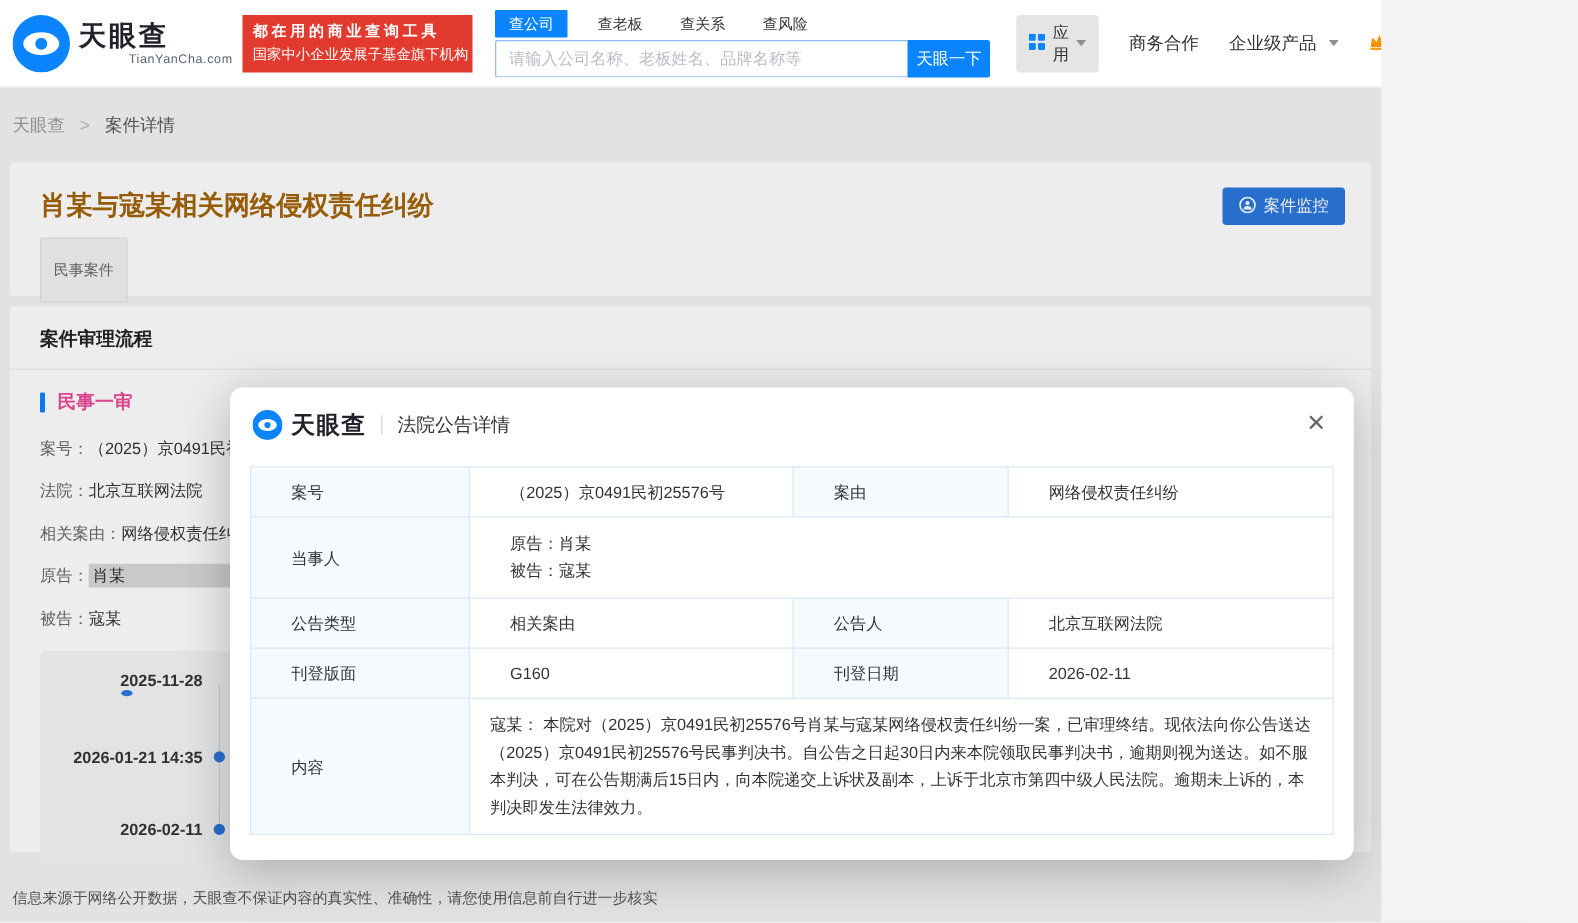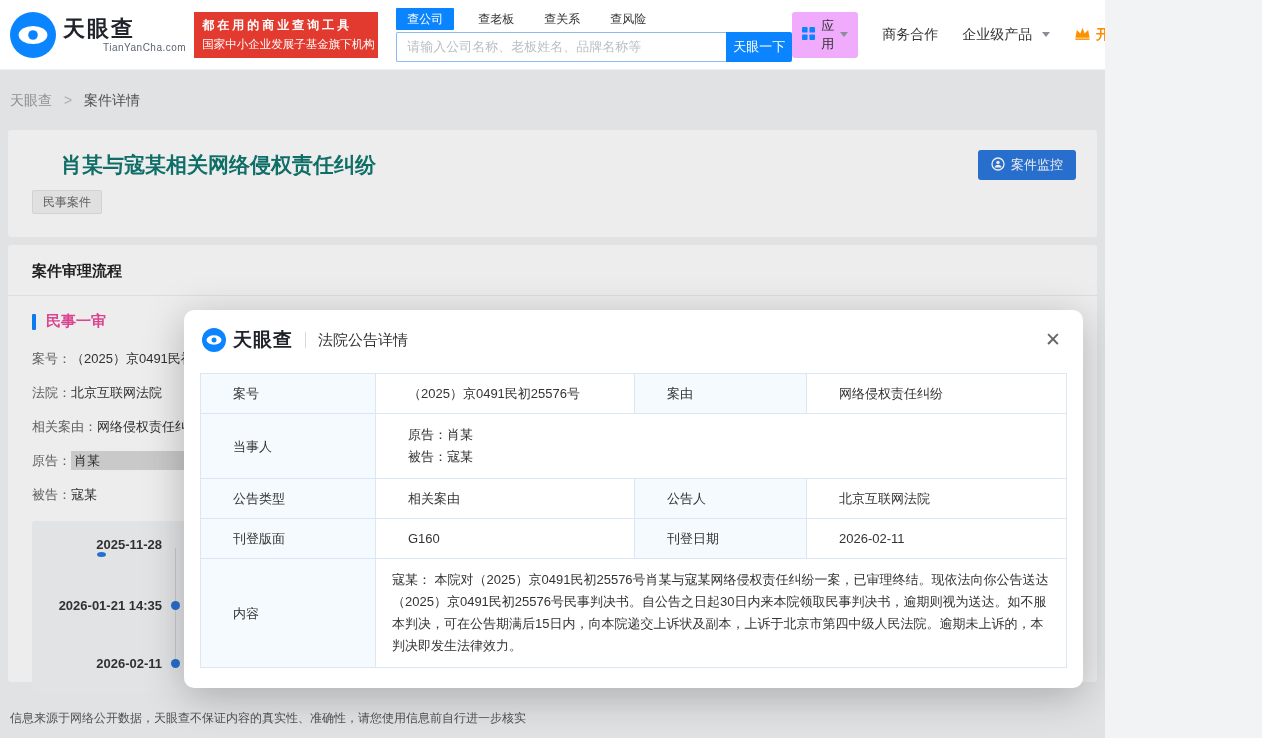--- a/index.html
+++ b/index.html
@@ -23,40 +23,40 @@
   .stab { font-size:12px; color:#333; margin-right:30px; cursor:pointer; line-height:18px; }
   .stab.active { background:#0b84ff; color:#fff; padding:2px 11px; margin-right:24px; border-radius:1px; }
   .search-box { display:flex; margin-top:2px; }
   .search-input { width:330px; height:30px; border:1px solid #8cbcf0; border-right:none; padding:0 10px; font-size:13px; color:#333; outline:none; border-radius:2px 0 0 2px; background:#fff; }
   .search-input::placeholder { color:#b9bec6; }
   .search-btn { width:66px; height:30px; background:#0b84ff; color:#fff; border:none; font-size:13px; cursor:pointer; border-radius:0 2px 2px 0; }
 
   .spacer { flex:1; }
   .nav { display:flex; align-items:center; }
   .caret { display:inline-block; width:0; height:0; border-left:4px solid transparent; border-right:4px solid transparent; border-top:5px solid #8a8f97; margin-left:6px; vertical-align:middle; }
-  .nav-apps { display:flex; align-items:center; background:#f0abfc; border-radius:3px; padding:5px 10px; font-size:13px; color:#333; cursor:pointer; }
+  .nav-apps { display:flex; align-items:center; background:#e5e5e5; border-radius:3px; padding:5px 10px; font-size:13px; color:#333; cursor:pointer;margin-left:21px; }
   .nav-apps svg { margin-right:6px; }
   .nav-item { margin-left:24px; font-size:14px; color:#333; cursor:pointer; white-space:nowrap; }
   .nav-vip { margin-left:24px; display:flex; align-items:center; font-size:14px; color:#ff8a00; font-weight:bold; cursor:pointer; white-space:nowrap; }
   .nav-vip svg { margin-right:5px; }
   .nav-bell { position:relative; margin-left:24px; cursor:pointer; display:flex; align-items:center; }
   .bell-dot { position:absolute; top:-3px; right:-3px; width:7px; height:7px; background:#f2483d; border-radius:50%; border:1px solid #fff; }
   .nav-account { margin-left:20px; font-size:14px; color:#333; cursor:pointer; white-space:nowrap; }
 
   
   .breadcrumb { padding:22px 0 20px 10px; font-size:14px; }
   .bc-home { color:#999; cursor:pointer; }
   .bc-sep { color:#bbb; margin:0 8px; }
   .bc-current { color:#555; }
 
   
   .card { background:#fff; margin:0 8px; border-radius:3px; }
   .card-title-block { padding:22px 24px 20px; position:relative; height:107px; }
-  .case-title { font-size:21px; font-weight:bold; color:#0f766e; line-height:26px;margin-left:29px; }
-  .case-tag { display:inline-block; margin-top:12px; font-size:12px; color:#666; background:#f1f1f1; border:1px solid #e2e2e2; border-radius:2px; padding:3px 10px; line-height:16px; }
+  .case-title { font-size:21px; font-weight:bold; color:#a16207; line-height:26px; }
+  .case-tag { display:inline-block; margin-top:12px; font-size:12px; color:#666; background:#f1f1f1; border:1px solid #e2e2e2; border-radius:2px; padding:17px 10px; line-height:16px; }
   .monitor-btn { position:absolute; right:21px; top:20px; height:30px; background:#2a76dd; color:#fff; border:none; border-radius:3px; font-size:13px; padding:0 13px; display:flex; align-items:center; cursor:pointer; }
   .monitor-btn svg { margin-right:6px; }
 
   .card-process { margin-top:8px; height:437px; }
   .process-header { padding:17px 24px 14px; border-bottom:1px solid #eee; }
   .process-title { font-size:15px; font-weight:bold; color:#222; }
   .stage { padding:16px 24px 0; }
   .stage-title { display:flex; align-items:center; margin-bottom:19px; }
   .stage-bar { width:4px; height:16px; background:#0b84ff; margin-right:10px; border-radius:1px; }
   .stage-name { font-size:15px; font-weight:bold; color:#ec4899; }

